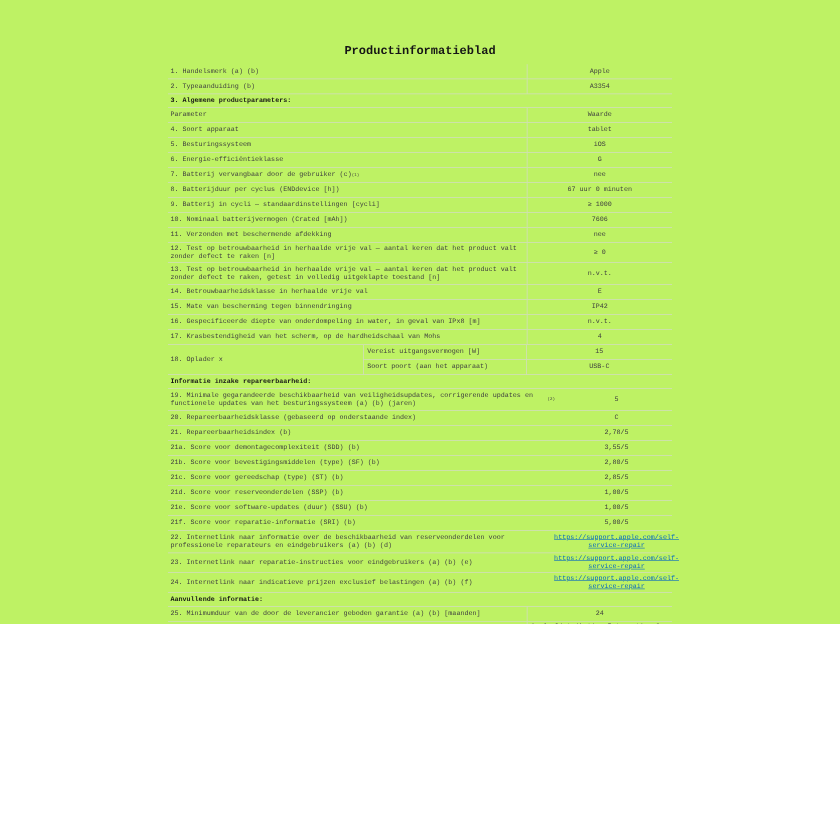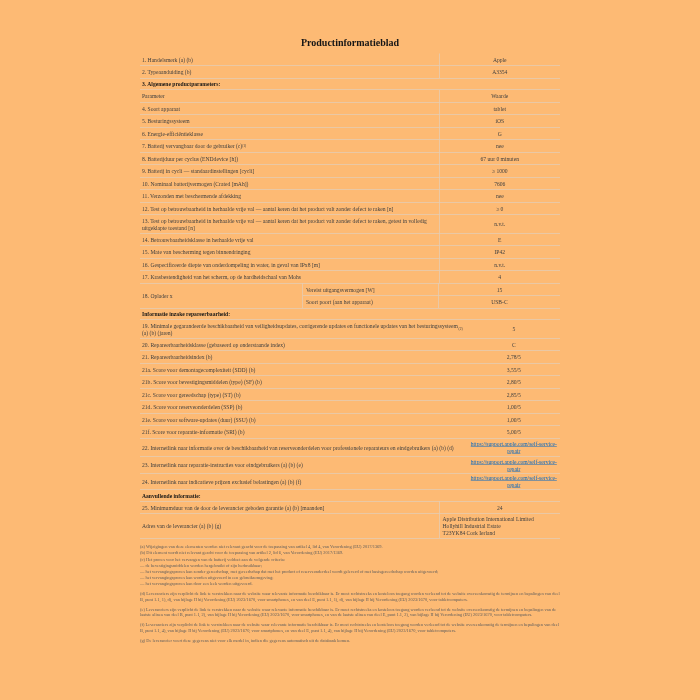--- a/index.html
+++ b/index.html
@@ -3,22 +3,22 @@
 <meta charset="utf-8">
 <style>
   :root{
     --line:#d7d7d7;
     --text:#3f3f3f;
     --heading:#161616;
     --link:#0668c2;
     --fnote:#5c5c5c;
   }
   html,body{margin:0;padding:0;background:#fff;}
-  .canvas{position:relative;width:700px;height:700px;background:#fdba74;overflow:hidden;
-          font-family:Liberation Serif, serif;}
+  .canvas{position:relative;width:700px;height:520px;background:#bef264;overflow:hidden;
+          font-family:Liberation Mono, monospace;}
   .sheet{position:absolute;left:140px;top:37px;width:840px;transform:scale(0.5);transform-origin:0 0;}
   .title{margin:0 0 10px 0;text-align:center;font-size:20px;font-weight:bold;color:var(--heading);}
   .ptable{width:100%;}
   .trow{display:flex;border-bottom:1px solid var(--line);min-height:24px;align-items:stretch;}
   .section{font-weight:bold;color:var(--heading);font-size:11.2px;min-height:22px;
            display:flex;align-items:center;padding-left:4px;border-bottom:1px solid var(--line);}
   .cell-label{width:71.2%;box-sizing:border-box;display:flex;align-items:center;
               padding:2px 10px 2px 4px;font-size:11.2px;line-height:14px;color:var(--text);}
   .cell-value{width:28.8%;box-sizing:border-box;display:flex;align-items:center;justify-content:center;
               font-size:11.2px;line-height:14px;color:var(--text);text-align:center;padding:2px 2px;}

